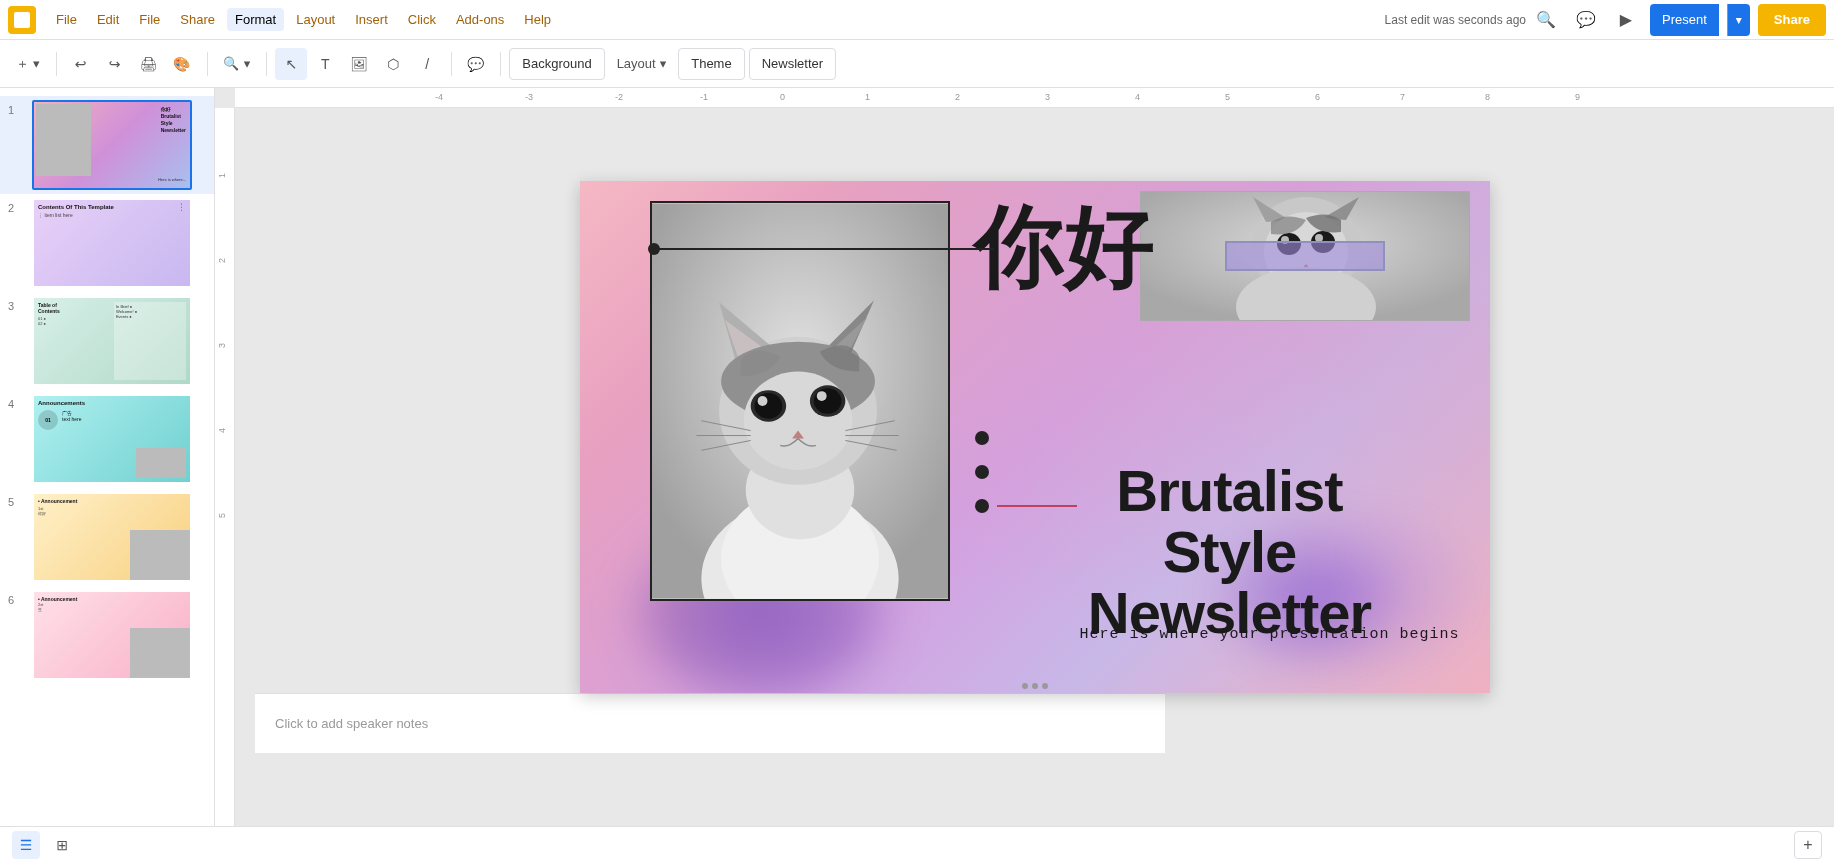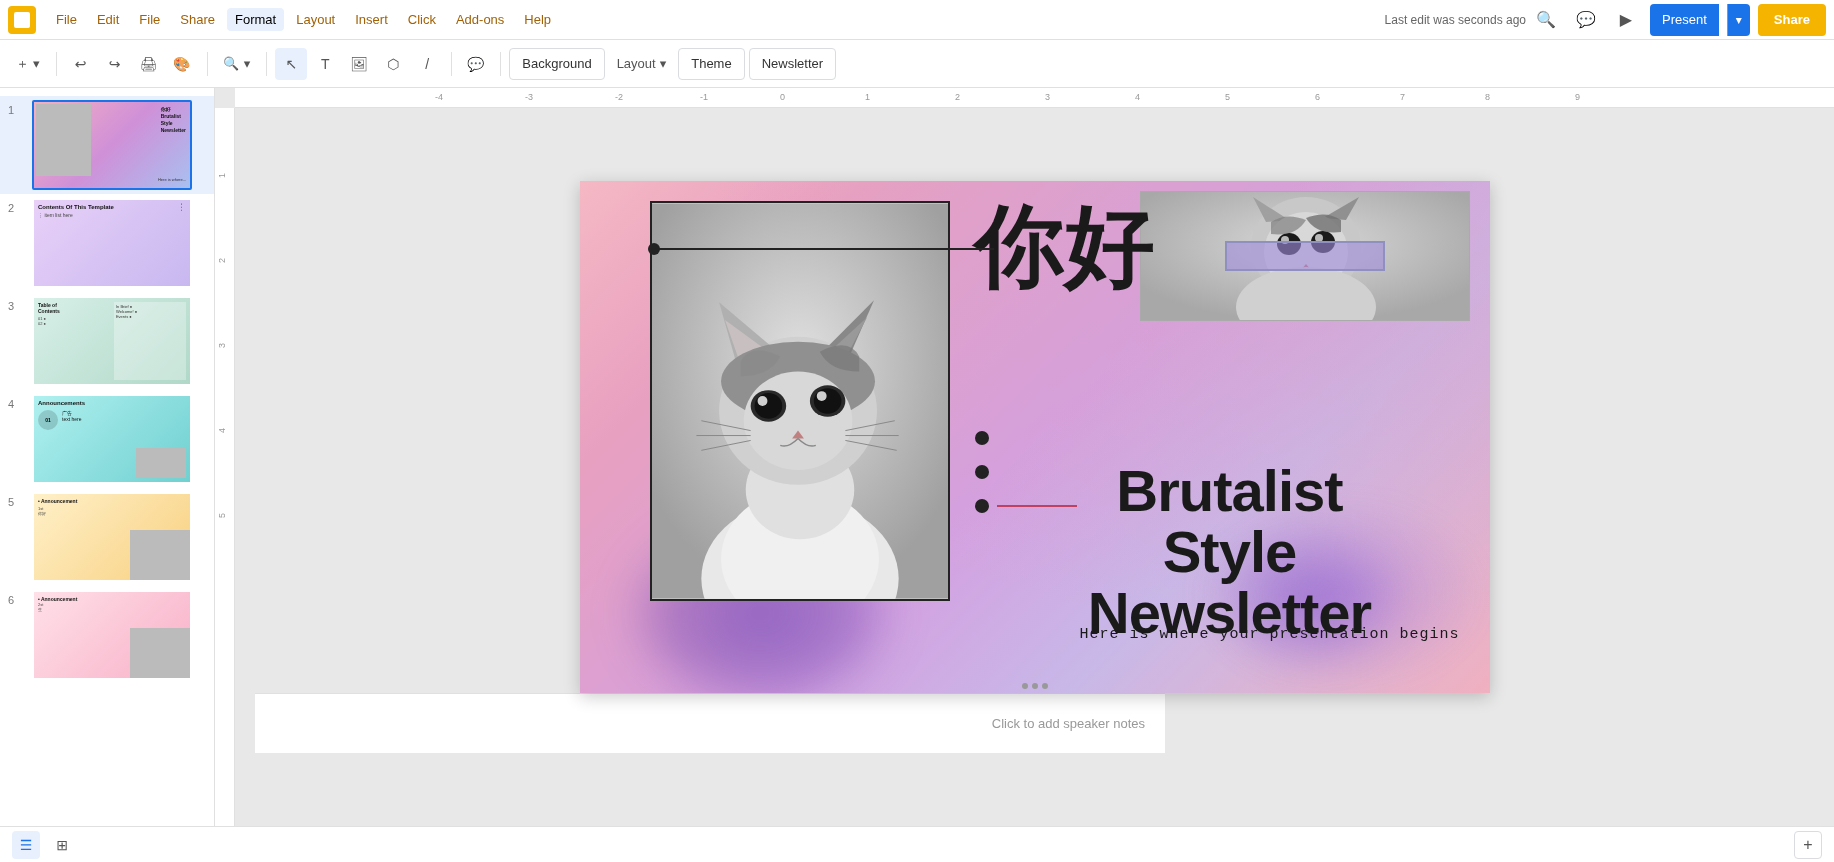--- a/index.html
+++ b/index.html
@@ -385,21 +385,20 @@
     .speaker-notes {
       height: 60px;
       background: #fff;
       border-top: 1px solid #e0e0e0;
       display: flex;
       align-items: center;
       padding: 0 20px;
       font-size: 13px;
       color: #999;
       flex-shrink: 0;
-      justify-content: flex-end;
     }
 
     
     .bottom-bar {
       height: 36px;
       background: #fff;
       border-top: 1px solid #e0e0e0;
       display: flex;
       align-items: center;
       padding: 0 12px;

